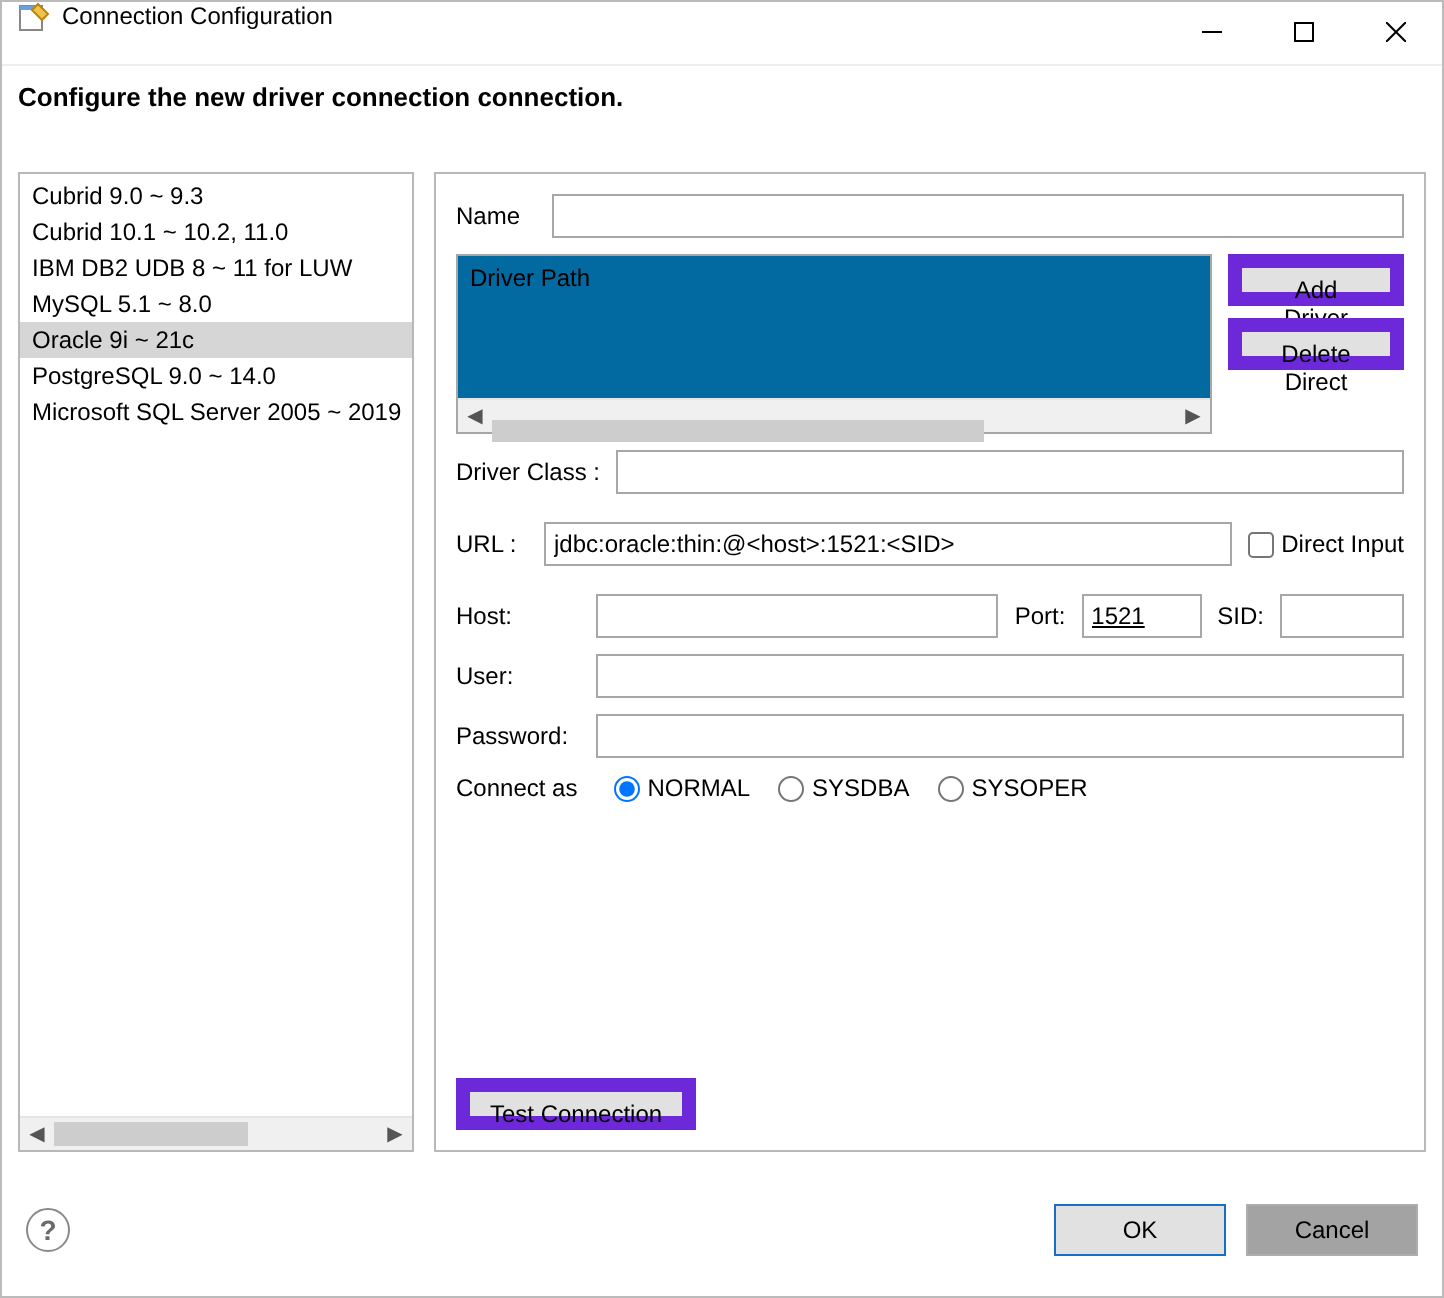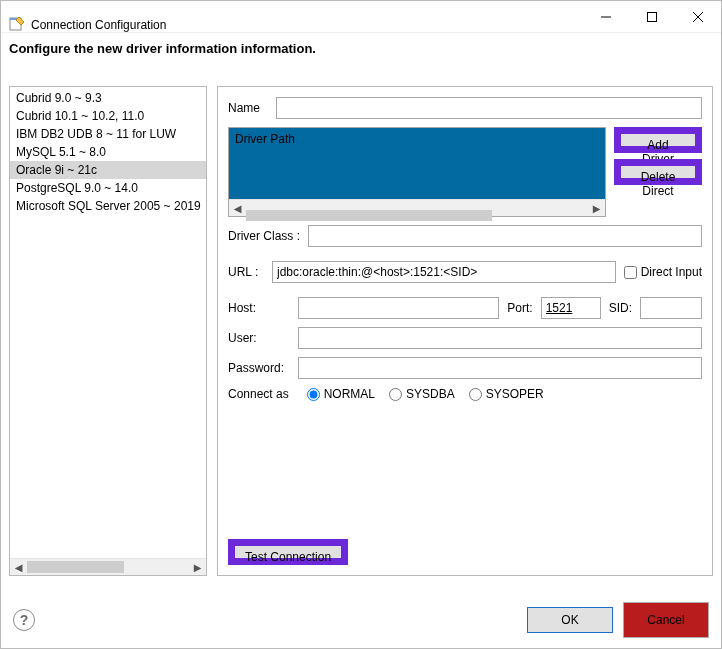--- a/index.html
+++ b/index.html
@@ -9,21 +9,21 @@
     background: #fff;
     color: #000;
     width: 722px;
     height: 649px;
     overflow: hidden;
     border: 1px solid #bbb;
   }
   .titlebar {
     height: 32px;
     display: flex;
-    align-items: flex-end;
+    align-items: flex-start;
     padding: 0 0 0 8px;
     border-bottom: 1px solid #eee;
   }
   .titlebar-icon {
     width: 16px; height: 16px;
     margin-right: 6px;
     display: inline-block;
   }
   .titlebar-title { flex: 1; }
   .winbtn {
@@ -169,24 +169,24 @@
     border: 1px solid #1a6fc4;
     background: #e1e1e1;
     padding: 4px 10px;
     width: 86px;
     height: 26px;
     font-family: inherit;
     font-size: 12px;
   }
   button.secondary {
     border: 1px solid #adadad;
-    background: #b91c1c;
+    background: #a3a3a3;
     padding: 4px 0;
     width: 86px;
-    height: 36px;
+    height: 26px;
     font-family: inherit;
     font-size: 12px;
   }
 </style>
 </head>
 <body>
 
 <div class="titlebar">
   <span class="titlebar-icon">
     <svg viewBox="0 0 16 16" width="16" height="16">
@@ -207,21 +207,21 @@
       </svg>
   </div>
   <div class="winbtn">
     <svg width="10" height="10">
         <line x1="0" y1="0" x2="10" y2="10" stroke="#000"></line>
         <line x1="10" y1="0" x2="0" y2="10" stroke="#000"></line>
       </svg>
   </div>
 </div>
 
-<div class="subtitle">Configure the new driver information information.</div>
+<div class="subtitle">Configure the new driver connection connection.</div>
 
 <div class="content">
 
   <div class="leftpanel">
     <div class="driver-list" id="driver-list">
         <div class="driver-item">Cubrid 9.0 ~ 9.3</div>
         <div class="driver-item">Cubrid 10.1 ~ 10.2, 11.0</div>
         <div class="driver-item">IBM DB2 UDB 8 ~ 11 for LUW</div>
         <div class="driver-item">MySQL 5.1 ~ 8.0</div>
         <div class="driver-item selected">Oracle 9i ~ 21c</div>

